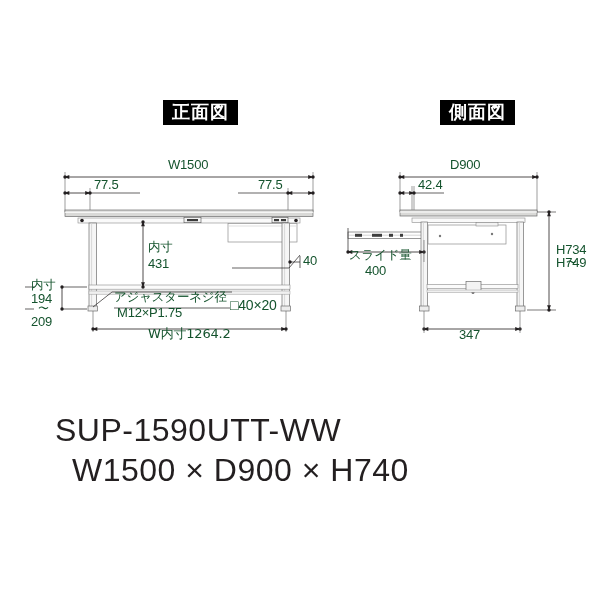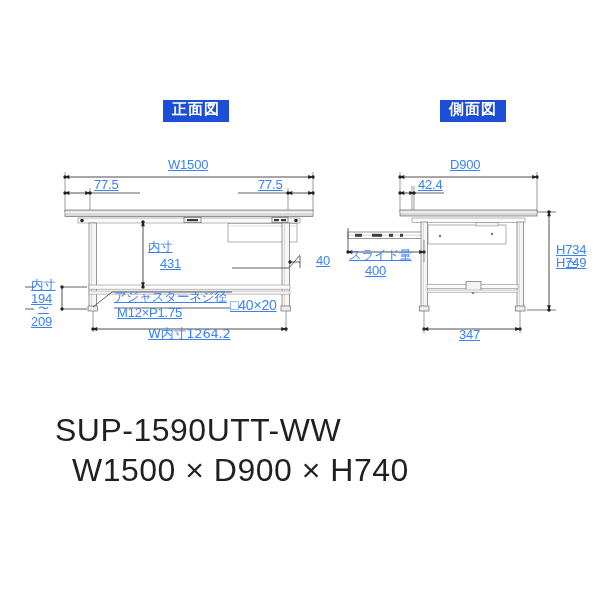--- a/index.html
+++ b/index.html
@@ -16,41 +16,39 @@
     position: relative;
   }
   #sheet {
     position: absolute;
     left: 0; top: 0;
     width: 600px;
     height: 600px;
   }
   .view-label {
     position: absolute;
-    background: #1d4ed8;
+    background: #000000;
     color: #ffffff;
-    font-size: 15px;
+    font-size: 18px;
     font-weight: 700;
     letter-spacing: 1px;
     padding: 3px 9px 4px 9px;
     line-height: 1;
     white-space: nowrap;
-    font-family: Liberation Mono, monospace;
   }
   #label-front { left: 163px; top: 100px; }
   #label-side  { left: 440px; top: 100px; }
 
   .dimtext {
     position: absolute;
     font-size: 13px;
-    color: #3b82f6;
+    color: #14532d;
     white-space: nowrap;
     line-height: 1.08;
     letter-spacing: -0.2px;
-    text-decoration: underline;
   }
   .dimtext.jp { font-family: "DejaVu Sans", sans-serif; font-size: 12.5px; }
 
   .prod {
     position: absolute;
     font-size: 32px;
     letter-spacing: 0.5px;
     color: #231f20;
     white-space: nowrap;
     font-family: "Liberation Sans", sans-serif;
@@ -289,25 +287,25 @@
 <div class="view-label" id="label-front">正面図</div>
 <div class="view-label" id="label-side">側面図</div>
 
 <div class="dimtext" style="left:168px; top:158px;">W1500</div>
 
 <div class="dimtext" style="left:94px; top:178px;">77.5</div>
 
 <div class="dimtext" style="left:258px; top:178px;">77.5</div>
 
 <div class="dimtext jp" style="left:148px; top:240px;">内寸</div>
-<div class="dimtext" style="left:160px; top:257px;text-align:center;">431</div>
+<div class="dimtext" style="left:148px; top:257px;text-align:center;">431</div>
 
 <div class="dimtext" style="left:230px; top:252px; font-size:14px;margin-top:46px;">□40×20</div>
 
-<div class="dimtext" style="left:303px; top:254px;margin-left:13px;">40</div>
+<div class="dimtext" style="left:303px; top:254px;">40</div>
 
 <div class="dimtext jp" style="left:114px; top:290px;">アジャスターネジ径</div>
 <div class="dimtext" style="left:117px; top:306px;">M12×P1.75</div>
 
 <div class="dimtext jp" style="left:139px; top:327px; font-size:13px;margin-left:9px;">W内寸1264.2</div>
 
 <div class="dimtext jp" style="left:31px; top:278px;">内寸</div>
 <div class="dimtext" style="left:31px; top:292px;">194</div>
 <div class="dimtext" style="left:38px; top:303px; font-size:11px;">〜</div>
 <div class="dimtext" style="left:31px; top:315px;">209</div>

